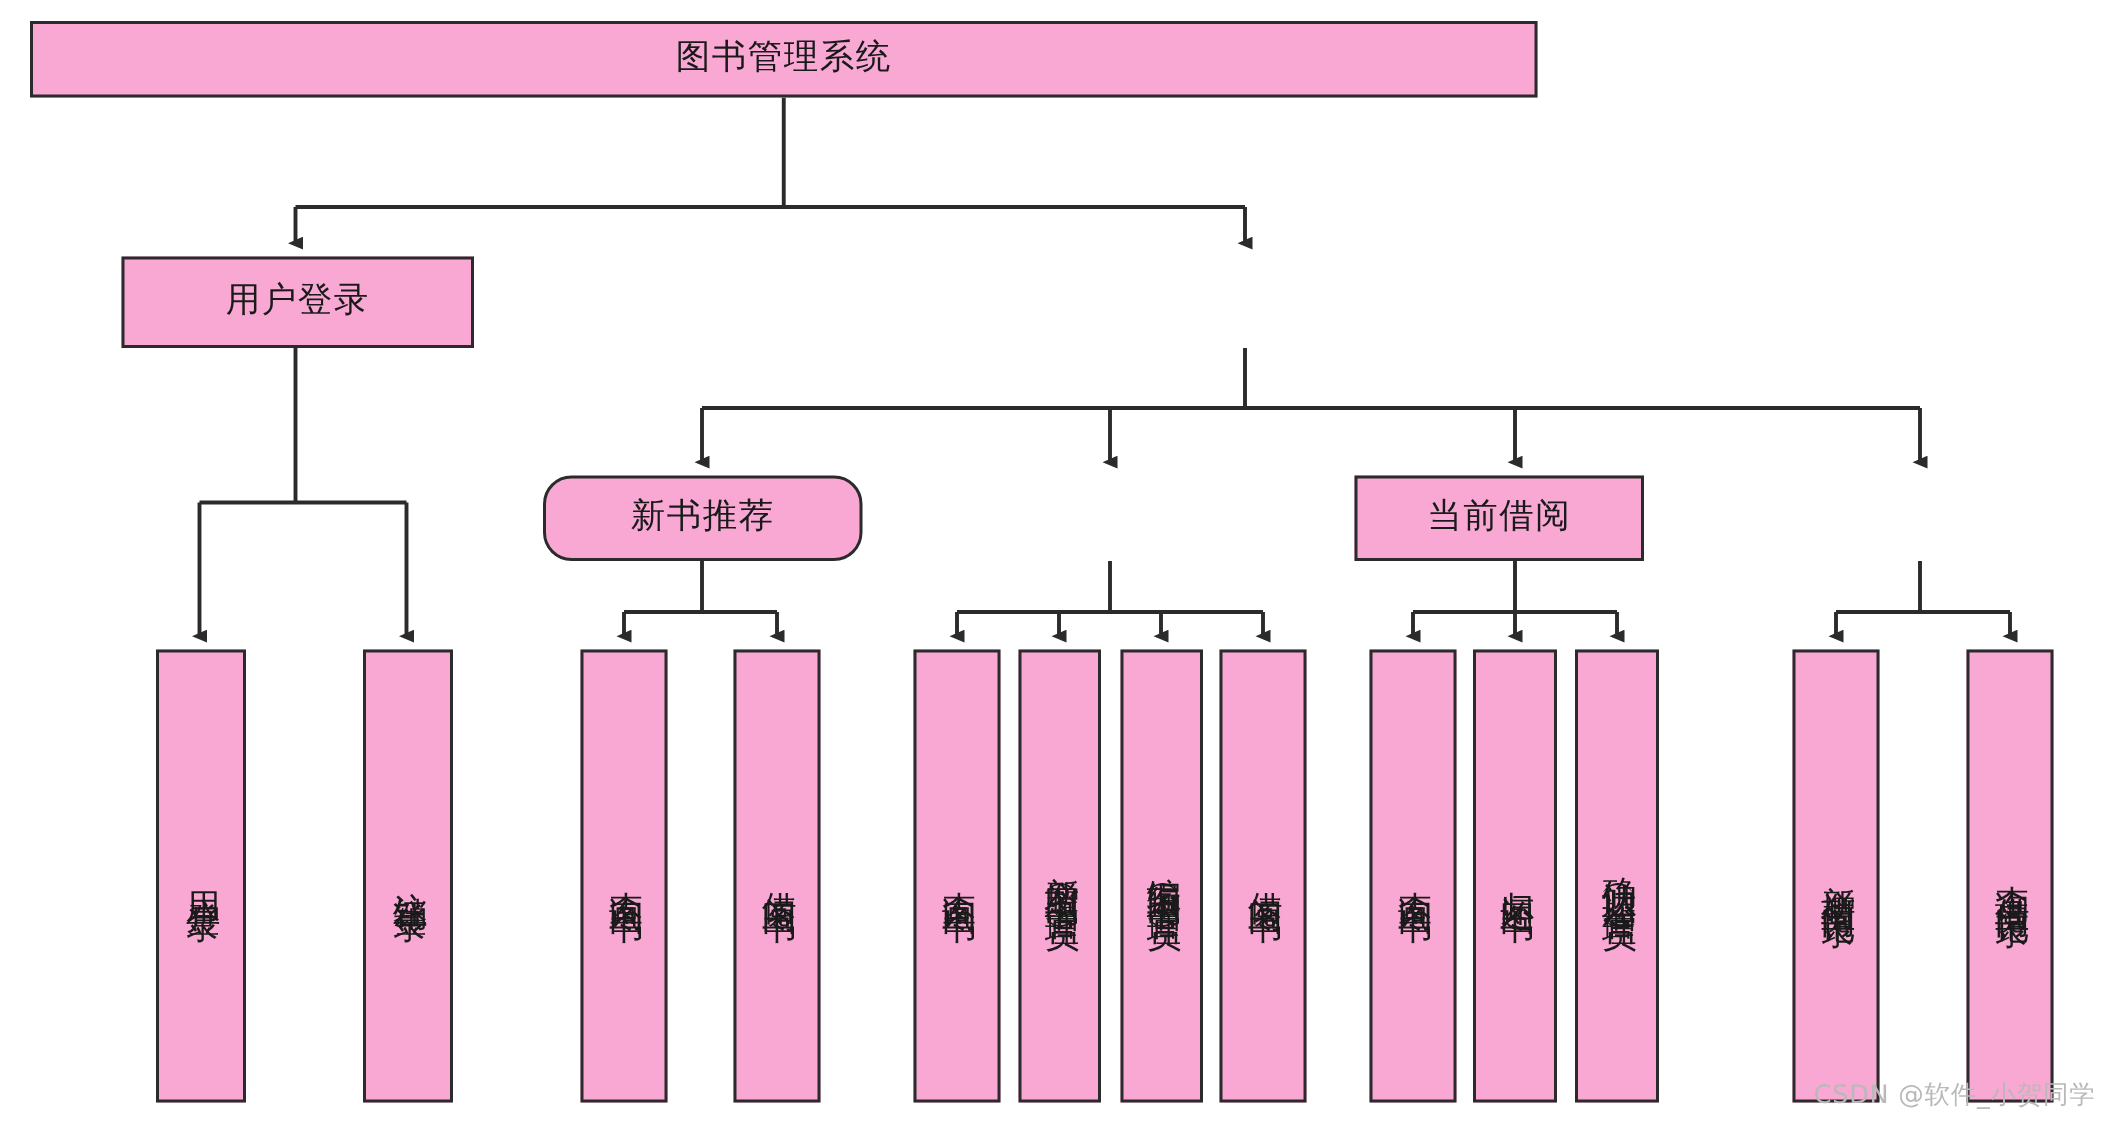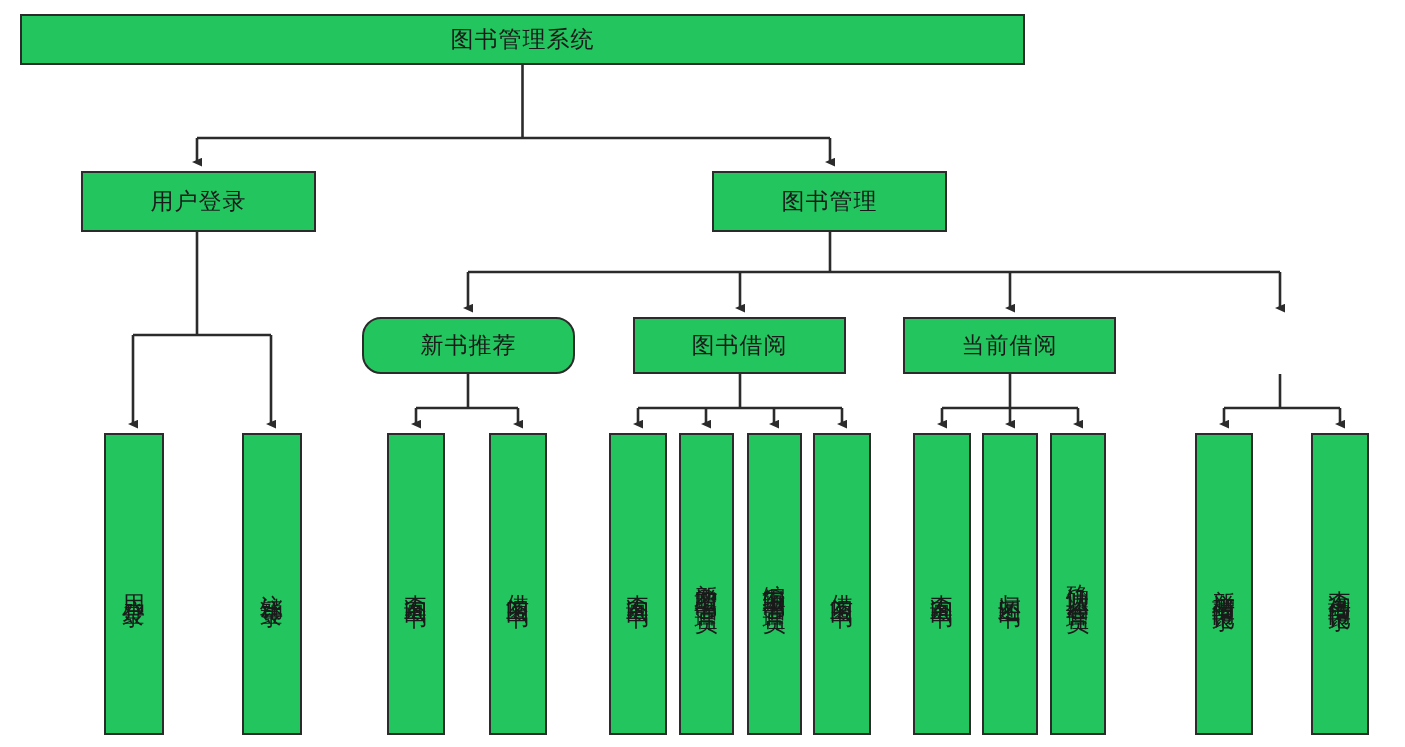--- a/index.html
+++ b/index.html
@@ -22,26 +22,27 @@
     position: absolute;
     left: 0;
     top: 0;
     width: 1405px;
     height: 747px;
     pointer-events: none;
   }
   .node {
     position: absolute;
     box-sizing: border-box;
-    background: #22c55e;
+    background: #f9a8d4;
     border: 2px solid #2b2b2b;
     display: flex;
     align-items: center;
     justify-content: center;
     color: #1a1a1a;
+    font-family: Liberation Mono, monospace;
   }
   .node.horiz {
     font-size: 23px;
     letter-spacing: 1px;
     line-height: 1.1;
   }
   .node.vert {
     writing-mode: vertical-rl;
     text-orientation: upright;
     font-size: 23px;
@@ -117,25 +118,23 @@
       <path d="M1280,374 L1280,408"></path>
       <path d="M1224,408 L1340,408"></path>
       <path d="M1224,408 L1224,424" marker-end="url(#arrow)"></path>
       <path d="M1340,408 L1340,424" marker-end="url(#arrow)"></path>
     </g>
   </svg>
 
   <div class="node horiz" style="left:20px; top:14px; width:1005px; height:51px;">图书管理系统</div>
 
   <div class="node horiz" style="left:81px; top:171px; width:235px; height:61px;">用户登录</div>
-  <div class="node horiz" style="left:712px; top:171px; width:235px; height:61px;">图书管理</div>
 
   <div class="node horiz" style="left:362px; top:317px; width:213px; height:57px;border-radius:19px;">新书推荐</div>
-  <div class="node horiz" style="left:633px; top:317px; width:213px; height:57px;">图书借阅</div>
-  <div class="node horiz" style="left:903px; top:317px; width:213px; height:57px;">当前借阅</div>
+  <div class="node horiz" style="left:903px; top:317px; width:193px; height:57px;">当前借阅</div>
 
   <div class="node vert" style="left:104px; top:433px; width:60px; height:302px;">
     <span class="vtext">用户登录</span>
   </div>
   <div class="node vert" style="left:242px; top:433px; width:60px; height:302px;">
     <span class="vtext">注销登录</span>
   </div>
 
   <div class="node vert" style="left:387px; top:433px; width:58px; height:302px;">
     <span class="vtext">查询图书</span>
@@ -167,14 +166,15 @@
     <span class="vtext">确认归还（管理员）</span>
   </div>
 
   <div class="node vert" style="left:1195px; top:433px; width:58px; height:302px;">
     <span class="vtext">新增借阅记录</span>
   </div>
   <div class="node vert" style="left:1311px; top:433px; width:58px; height:302px;">
     <span class="vtext">查询借阅记录</span>
   </div>
 
+  <div class="watermark">CSDN @软件_小贺同学</div>
 
 </div>
 
 </body></html>

